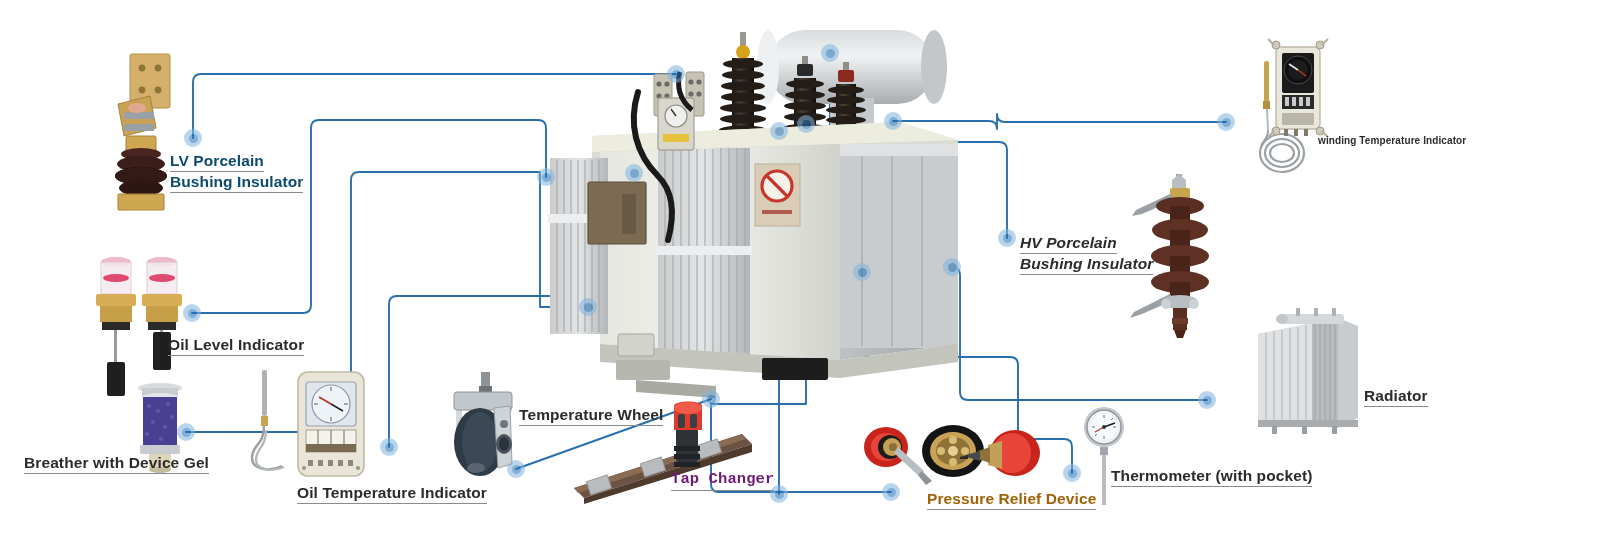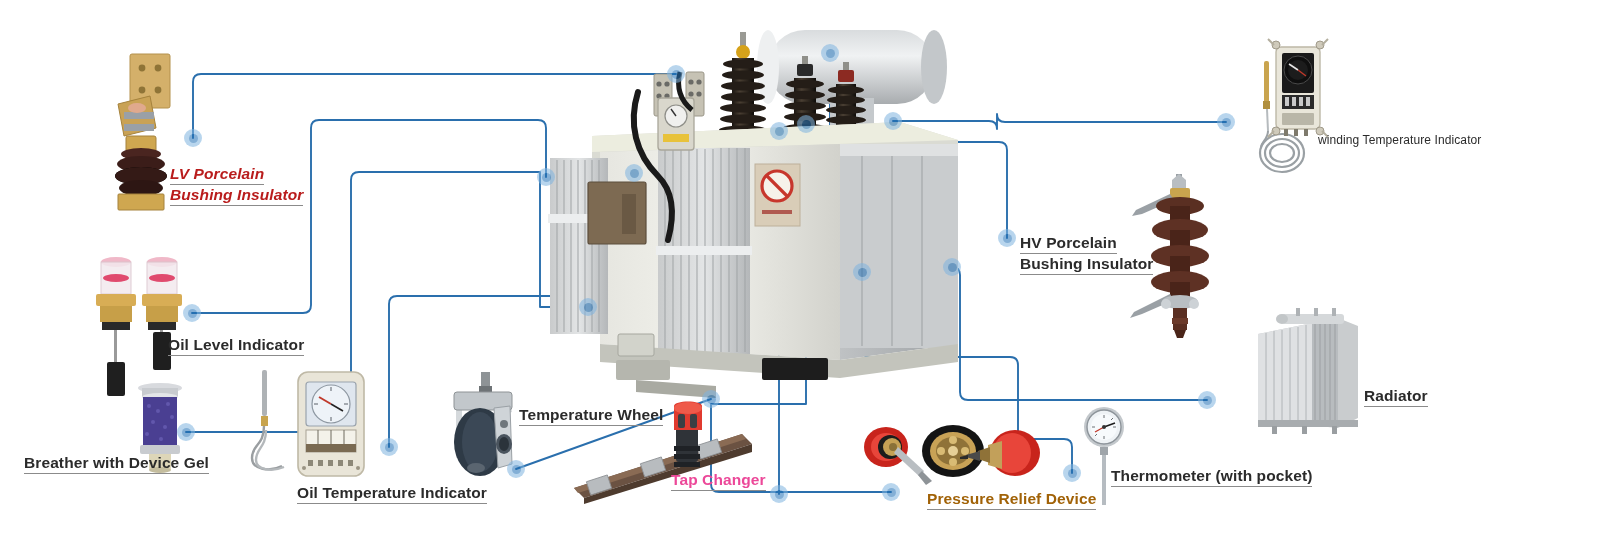--- a/index.html
+++ b/index.html
@@ -24,21 +24,21 @@
     letter-spacing:.1px;
     line-height:19px;
     white-space:nowrap;
   }
   .label span.ln{
     display:block;
     border-bottom:1.6px solid #8b8b8b;
     padding-bottom:1px;
     width:max-content;
   }
-  .label.nounder span.ln{border-bottom:none;font-weight:400;font-size:12px;}
+  .label.nounder span.ln{border-bottom:none;font-weight:700;font-size:10px;}
   .art{position:absolute;}
   .art svg{display:block;overflow:visible;}
 </style>
 </head>
 <body>
 
 <div id="stage">
 
   <svg id="wires" viewBox="0 0 1600 542" xmlns="http://www.w3.org/2000/svg">
     <g fill="none" stroke="#2a6fad" stroke-width="1.9" stroke-linecap="round" stroke-linejoin="round">
@@ -621,43 +621,43 @@
       </div>
       <div style="position: absolute; left: 1217px; top: 113px; width: 18px; height: 18px; border-radius: 50%; background: rgb(127, 180, 224); opacity: 0.55;">
         <div style="position: absolute; left: 4.5px; top: 4.5px; width: 9px; height: 9px; border-radius: 50%; background: rgb(31, 111, 181); opacity: 1;"></div>
       </div>
       <div style="position: absolute; left: 884px; top: 112px; width: 18px; height: 18px; border-radius: 50%; background: rgb(127, 180, 224); opacity: 0.55;">
         <div style="position: absolute; left: 4.5px; top: 4.5px; width: 9px; height: 9px; border-radius: 50%; background: rgb(31, 111, 181); opacity: 1;"></div>
       </div>
     </div>
 
   <div id="labels-layer" style="position:absolute;left:0;top:0;width:1600px;height:542px;">
-      <div class="label" style="left: 170px; top: 164px; color: #b91c1c; font-style: italic;">
+      <div class="label" style="left: 170px; top: 151px; color: #0c4a6e;">
         <span class="ln" style="border-bottom-color: rgb(139, 139, 139);">LV Porcelain</span>
         <span class="ln" style="border-bottom-color: rgb(139, 139, 139);">Bushing Insulator</span>
       </div>
       <div class="label" style="left: 168px; top: 335px; color: rgb(43, 43, 43);">
         <span class="ln" style="border-bottom-color: rgb(139, 139, 139);">Oil Level Indicator</span>
       </div>
       <div class="label" style="left: 24px; top: 453px; color: rgb(43, 43, 43);">
         <span class="ln" style="border-bottom-color: rgb(139, 139, 139);">Breather with Device Gel</span>
       </div>
       <div class="label" style="left: 297px; top: 483px; color: rgb(43, 43, 43);">
         <span class="ln" style="border-bottom-color: rgb(139, 139, 139);">Oil Temperature Indicator</span>
       </div>
       <div class="label" style="left: 519px; top: 405px; color: rgb(43, 43, 43);">
         <span class="ln" style="border-bottom-color: rgb(139, 139, 139);">Temperature Wheel</span>
       </div>
-      <div class="label" style="left: 671px; top: 470px; color: #ec4899;">
+      <div class="label" style="left: 671px; top: 470px; color: #701a75; font-family: Liberation Mono, monospace;">
         <span class="ln" style="border-bottom-color: rgb(139, 139, 139);">Tap Changer</span>
       </div>
       <div class="label" style="left: 927px; top: 489px; color: #a16207;">
         <span class="ln" style="border-bottom-color: rgb(139, 139, 139);">Pressure Relief Device</span>
       </div>
-      <div class="label" style="left: 1020px; top: 233px; color: rgb(43, 43, 43);">
+      <div class="label" style="left: 1020px; top: 233px; color: rgb(43, 43, 43); font-style: italic;">
         <span class="ln" style="border-bottom-color: rgb(139, 139, 139);">HV Porcelain</span>
         <span class="ln" style="border-bottom-color: rgb(139, 139, 139);">Bushing Insulator</span>
       </div>
       <div class="label" style="left: 1111px; top: 466px; color: rgb(43, 43, 43);">
         <span class="ln" style="border-bottom-color: rgb(139, 139, 139);">Thermometer (with pocket)</span>
       </div>
       <div class="label" style="left: 1364px; top: 386px; color: rgb(43, 43, 43);">
         <span class="ln" style="border-bottom-color: rgb(139, 139, 139);">Radiator</span>
       </div>
       <div class="label nounder" style="left: 1318px; top: 131px; color: rgb(43, 43, 43);">

